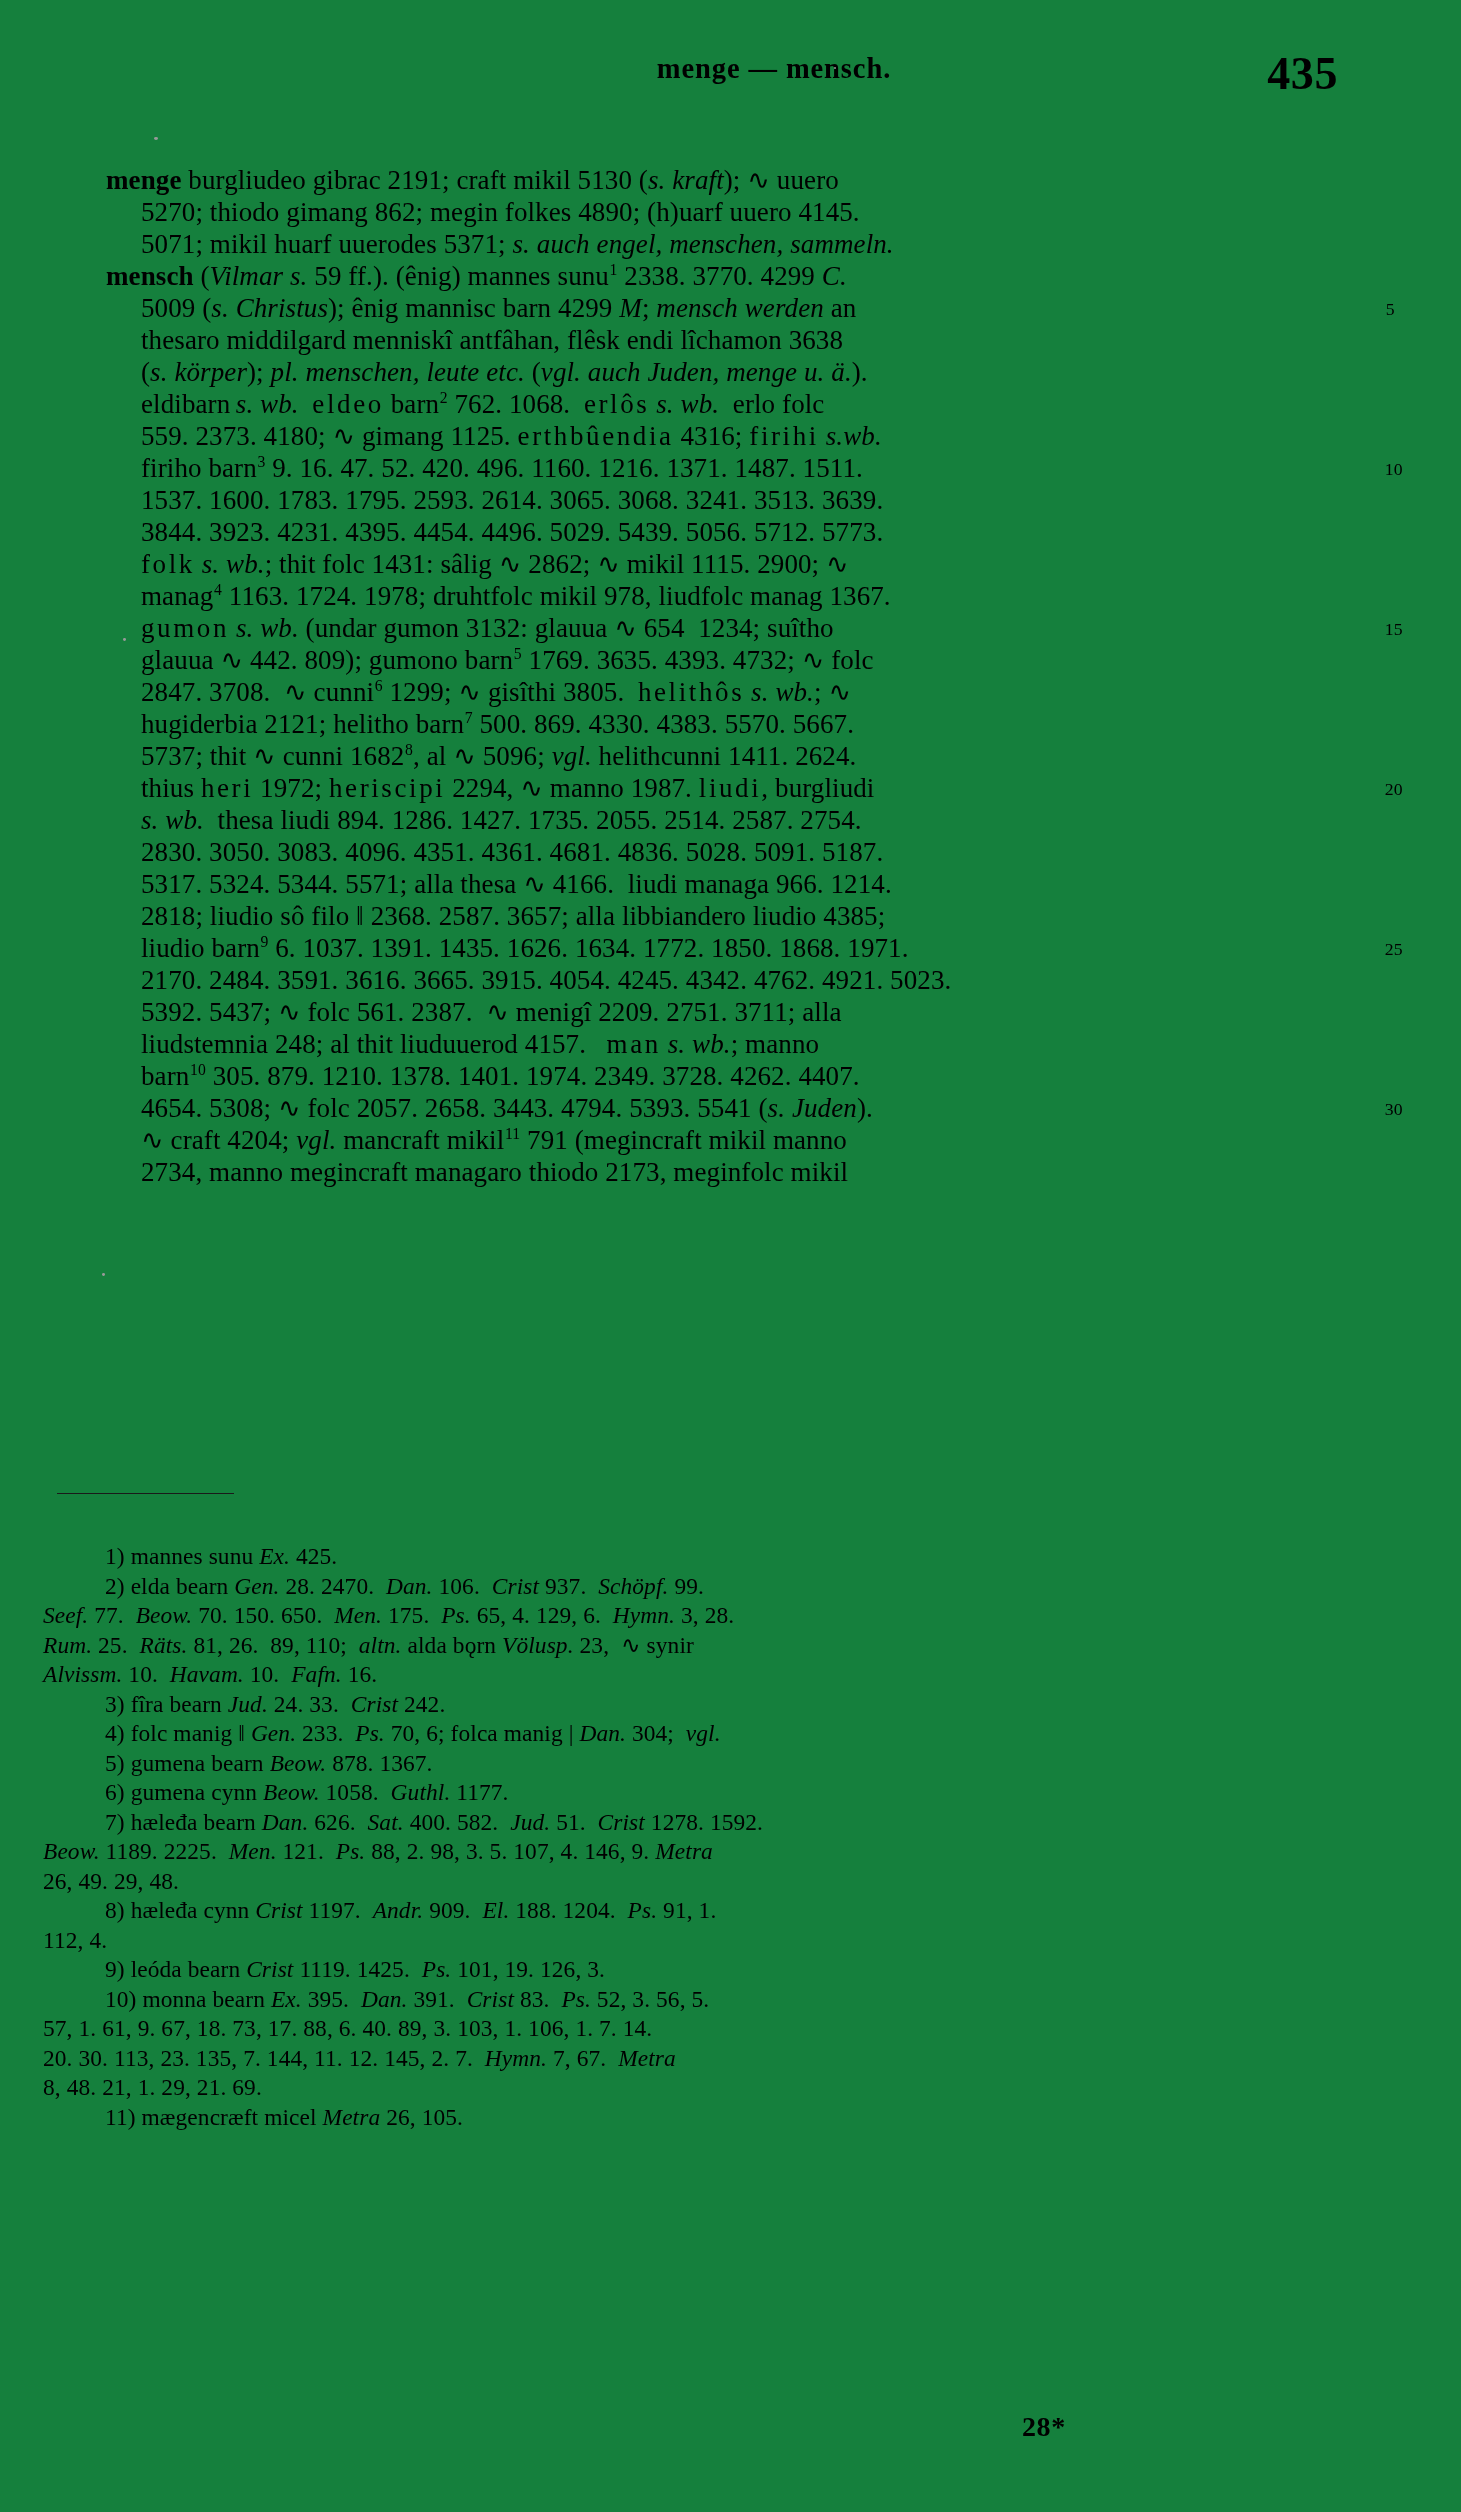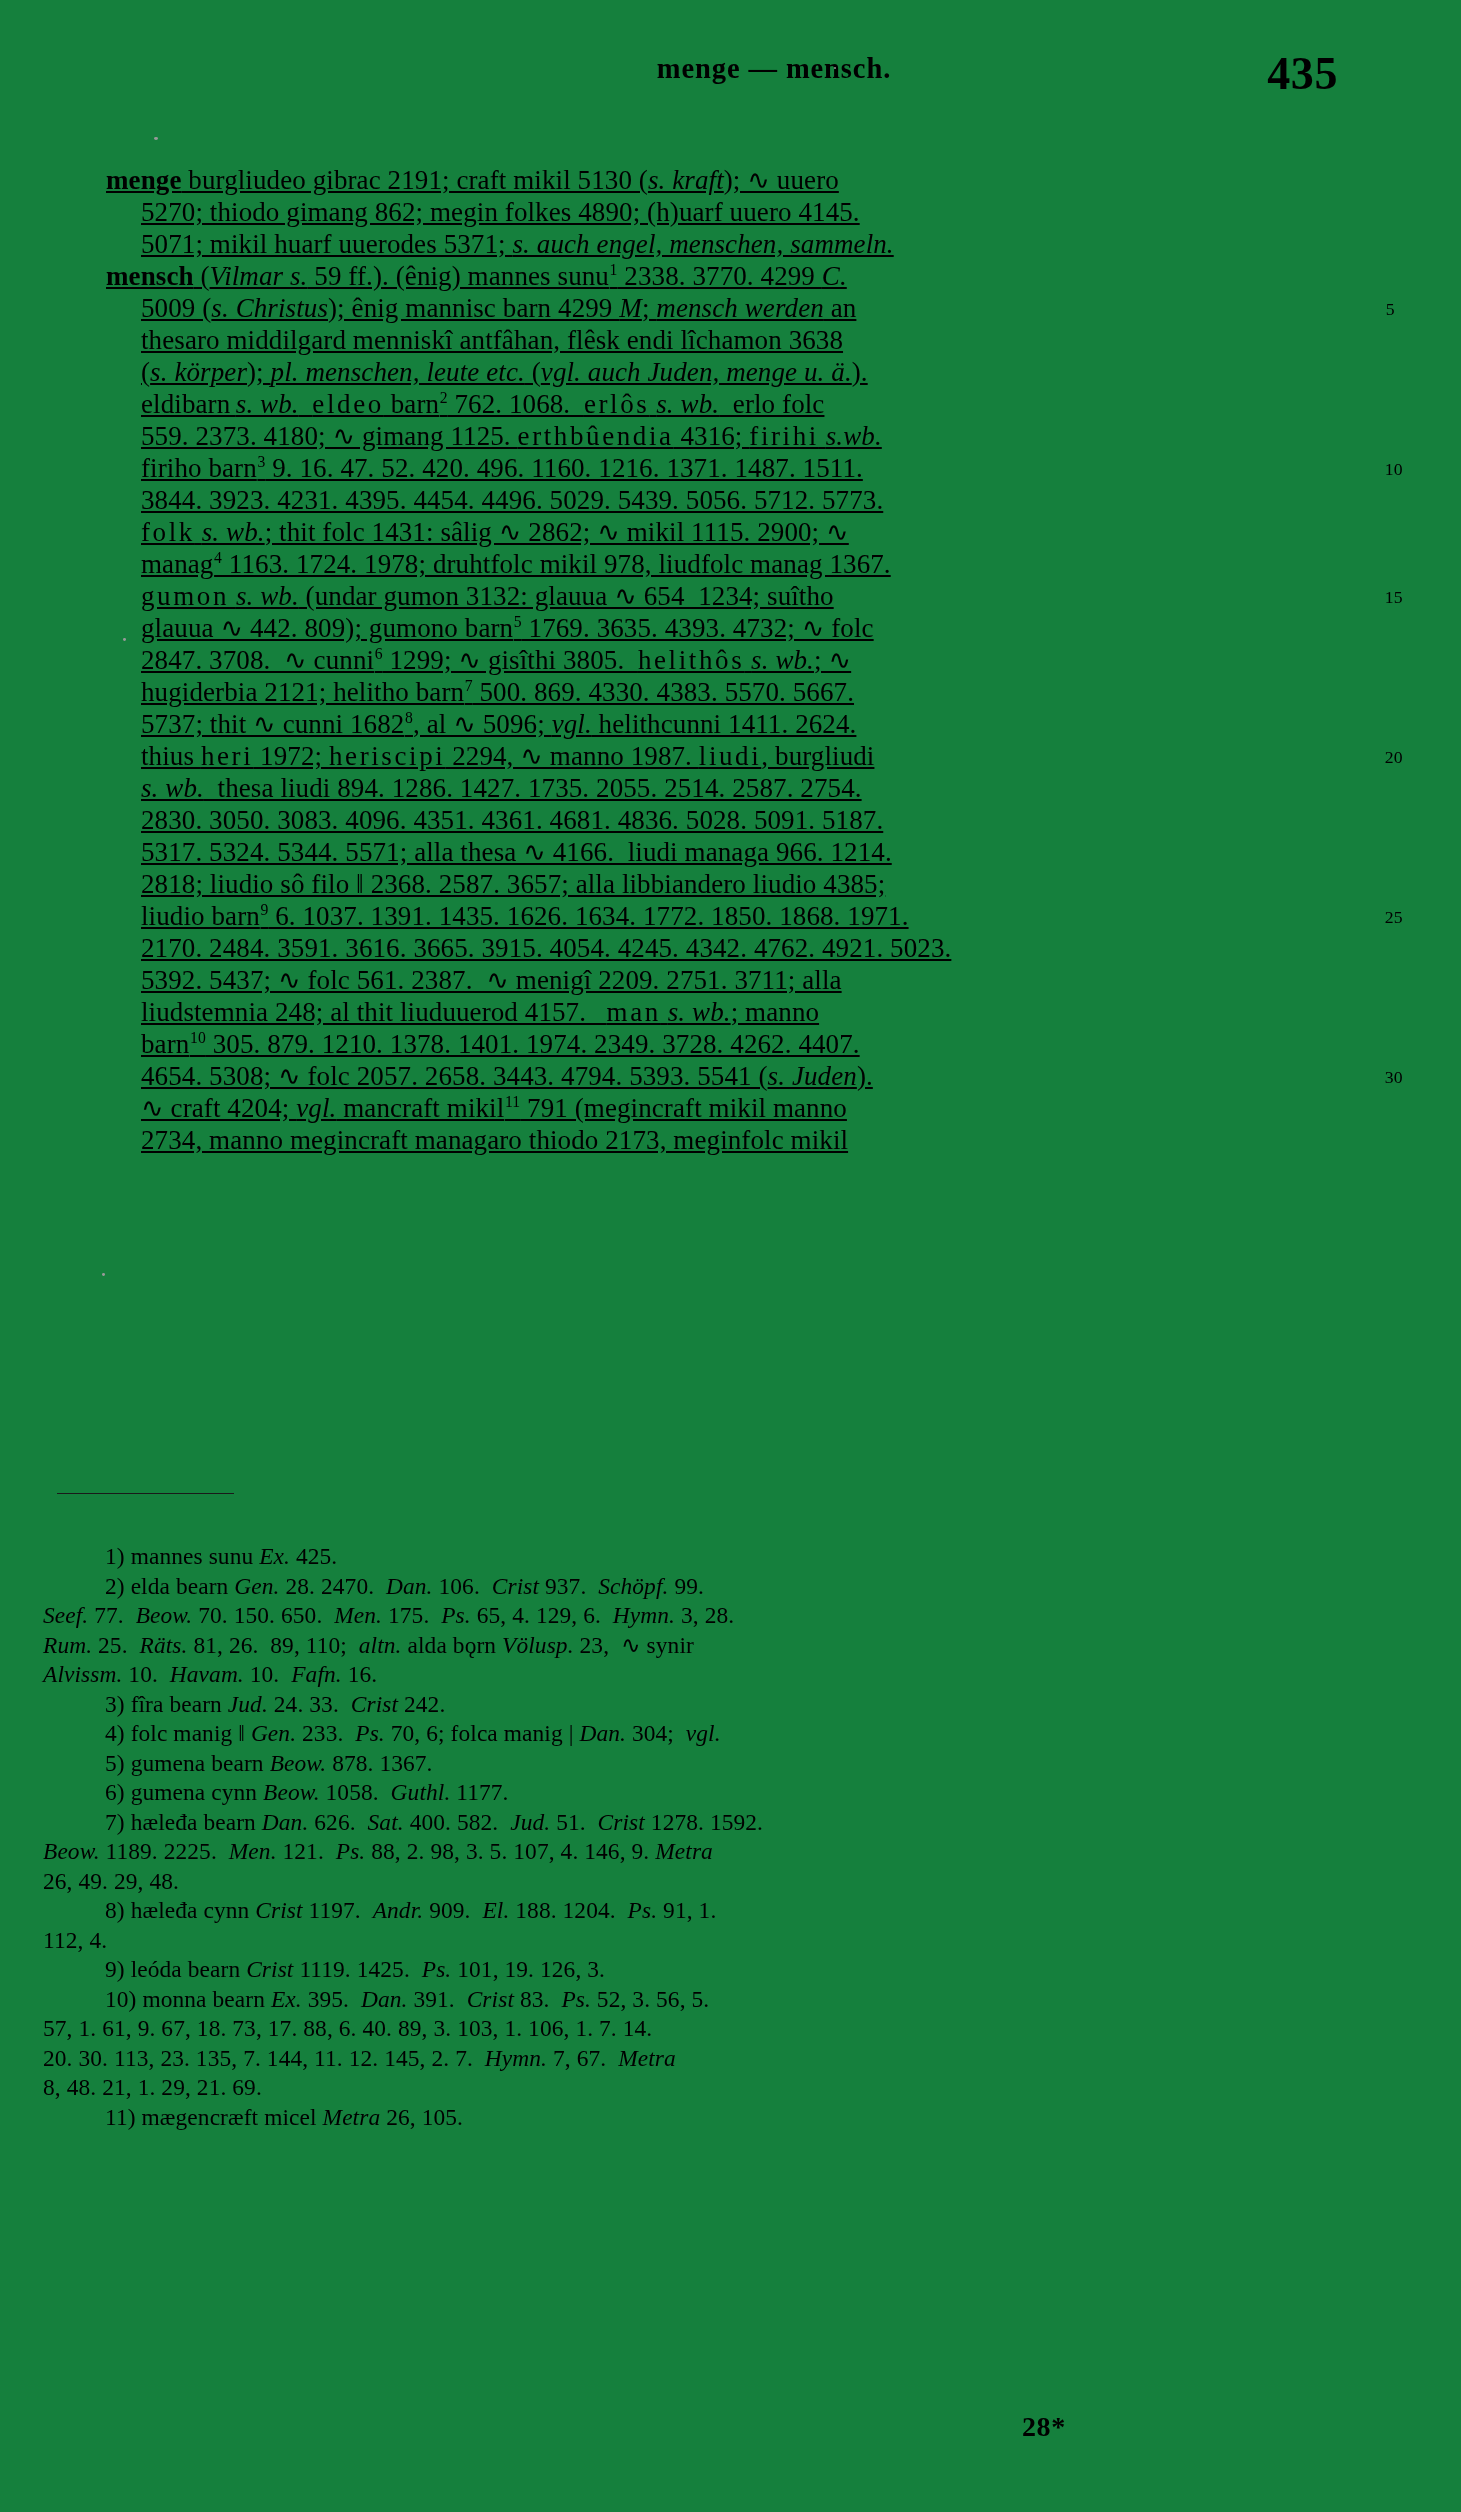--- a/index.html
+++ b/index.html
@@ -60,21 +60,20 @@
   .bline {
     position: relative;
     height: 32px;
     font-size: 27px;
     line-height: 32px;
     white-space: nowrap;
   }
   .bline .txt {
     display: inline-block;
     letter-spacing: 0.1px;
-    text-decoration: underline;
   }
   .indent {
     padding-left: 35px;
   }
   .marginno {
     position: absolute;
     right: -33px;
     top: 1.7px;
     font-size: 17.7px;
     line-height: 30px;
@@ -153,20 +152,21 @@
       <div class="bline"><span class="txt"><b>menge</b> burgliudeo gibrac 2191; craft mikil 5130 (<i>s. kraft</i>); ∿ uuero</span></div>
       <div class="bline indent"><span class="txt">5270; thiodo gimang 862; megin folkes 4890; (h)uarf uuero 4145.</span></div>
       <div class="bline indent"><span class="txt">5071; mikil huarf uuerodes 5371; <i>s. auch engel, menschen, sammeln.</i></span></div>
       <div class="bline"><span class="txt"><b>mensch</b> (<i>Vilmar s.</i> 59 ff.). (ênig) mannes sunu<sup>1</sup> 2338. 3770. 4299 <i>C.</i></span></div>
       <div class="bline indent"><span class="txt">5009 (<i>s. Christus</i>); ênig mannisc barn 4299 <i>M</i>; <i>mensch werden</i> an</span><span class="marginno">5</span></div>
       <div class="bline indent"><span class="txt">thesaro middilgard menniskî antfâhan, flêsk endi lîchamon 3638</span></div>
       <div class="bline indent"><span class="txt">(<i>s. körper</i>); <i>pl. menschen, leute etc.</i> (<i>vgl. auch Juden, menge u. ä.</i>).</span></div>
       <div class="bline indent"><span class="txt">eldibarn <i>s. wb.</i> &nbsp;<span class="sp">eldeo</span> barn<sup>2</sup> 762. 1068. &nbsp;<span class="sp">erlôs</span> <i>s. wb.</i> &nbsp;erlo folc</span></div>
       <div class="bline indent"><span class="txt">559. 2373. 4180; ∿ gimang 1125. <span class="sp">erthbûendia</span> 4316; <span class="sp">firihi</span> <i>s.wb.</i></span></div>
       <div class="bline indent"><span class="txt">firiho barn<sup>3</sup> 9. 16. 47. 52. 420. 496. 1160. 1216. 1371. 1487. 1511.</span><span class="marginno wide">10</span></div>
+      <div class="bline indent"><span class="txt">1537. 1600. 1783. 1795. 2593. 2614. 3065. 3068. 3241. 3513. 3639.</span></div>
       <div class="bline indent"><span class="txt">3844. 3923. 4231. 4395. 4454. 4496. 5029. 5439. 5056. 5712. 5773.</span></div>
       <div class="bline indent"><span class="txt"><span class="sp">folk</span> <i>s. wb.</i>; thit folc 1431: sâlig ∿ 2862; ∿ mikil 1115. 2900; ∿</span></div>
       <div class="bline indent"><span class="txt">manag<sup>4</sup> 1163. 1724. 1978; druhtfolc mikil 978, liudfolc manag 1367.</span></div>
       <div class="bline indent"><span class="txt"><span class="sp">gumon</span> <i>s. wb.</i> (undar gumon 3132: glauua ∿ 654&nbsp; 1234; suîtho</span><span class="marginno wide">15</span></div>
       <div class="bline indent"><span class="txt">glauua ∿ 442. 809); gumono barn<sup>5</sup> 1769. 3635. 4393. 4732; ∿ folc</span></div>
       <div class="bline indent"><span class="txt">2847. 3708. &nbsp;∿ cunni<sup>6</sup> 1299; ∿ gisîthi 3805. &nbsp;<span class="sp">helithôs</span> <i>s. wb.</i>; ∿</span></div>
       <div class="bline indent"><span class="txt">hugiderbia 2121; helitho barn<sup>7</sup> 500. 869. 4330. 4383. 5570. 5667.</span></div>
       <div class="bline indent"><span class="txt">5737; thit ∿ cunni 1682<sup>8</sup>, al ∿ 5096; <i>vgl.</i> helithcunni 1411. 2624.</span></div>
       <div class="bline indent"><span class="txt">thius <span class="sp">heri</span> 1972; <span class="sp">heriscipi</span> 2294, ∿ manno 1987. <span class="sp">liudi</span>, burgliudi</span><span class="marginno wide">20</span></div>
       <div class="bline indent"><span class="txt"><i>s. wb.</i> &nbsp;thesa liudi 894. 1286. 1427. 1735. 2055. 2514. 2587. 2754.</span></div>

